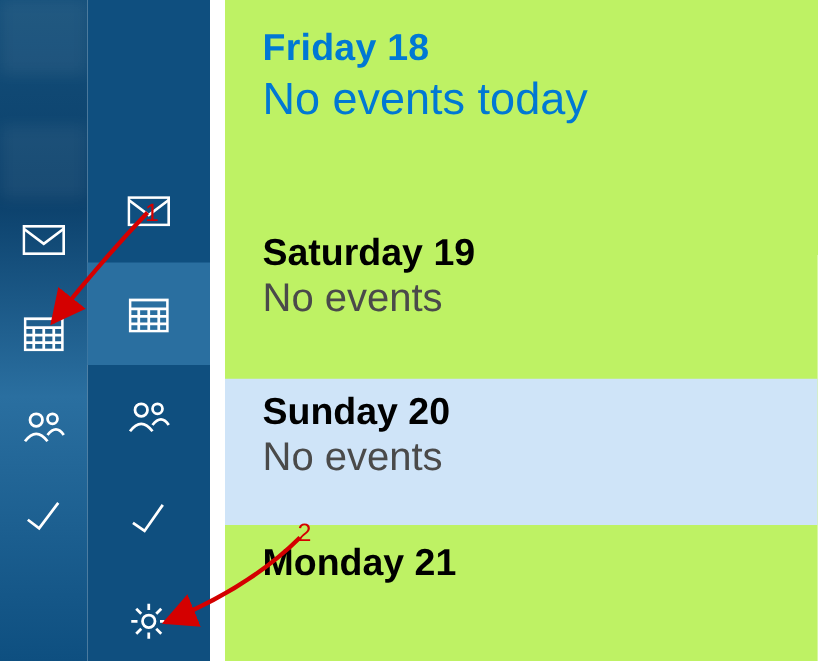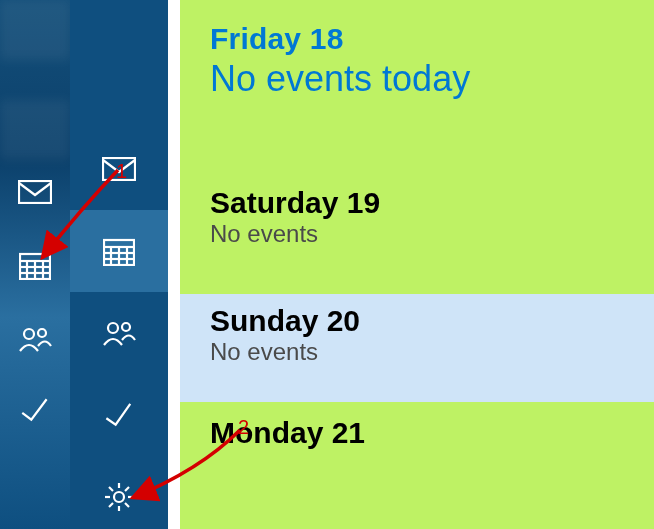--- a/index.html
+++ b/index.html
@@ -71,21 +71,21 @@
   .day {
     padding: 14px 30px 16px 30px;
   }
   .today { padding-top:22px; }
   .today .title { color:#0078d4; font-size:30px; font-weight:600; letter-spacing:.2px; }
   .today .sub   { color:#0078d4; font-size:36px; font-weight:400; margin-top:2px; }
 
   .gap { height:56px; }
 
   .rowtitle { color:#000; font-size:30px; font-weight:600; }
-  .rowsub   { color:#4a4a4a; font-size:24px; font-weight:400; margin-top:0px; }
+  .rowsub   { color:#4a4a4a; font-size:32px; font-weight:400; margin-top:0px; }
 
   .sel {
     background:#cfe4f8;
     padding-top:10px;
     padding-bottom:36px;
   }
   .mon { }
 
   
   svg.icon { stroke:#fff; fill:none; stroke-width:2.2; }

